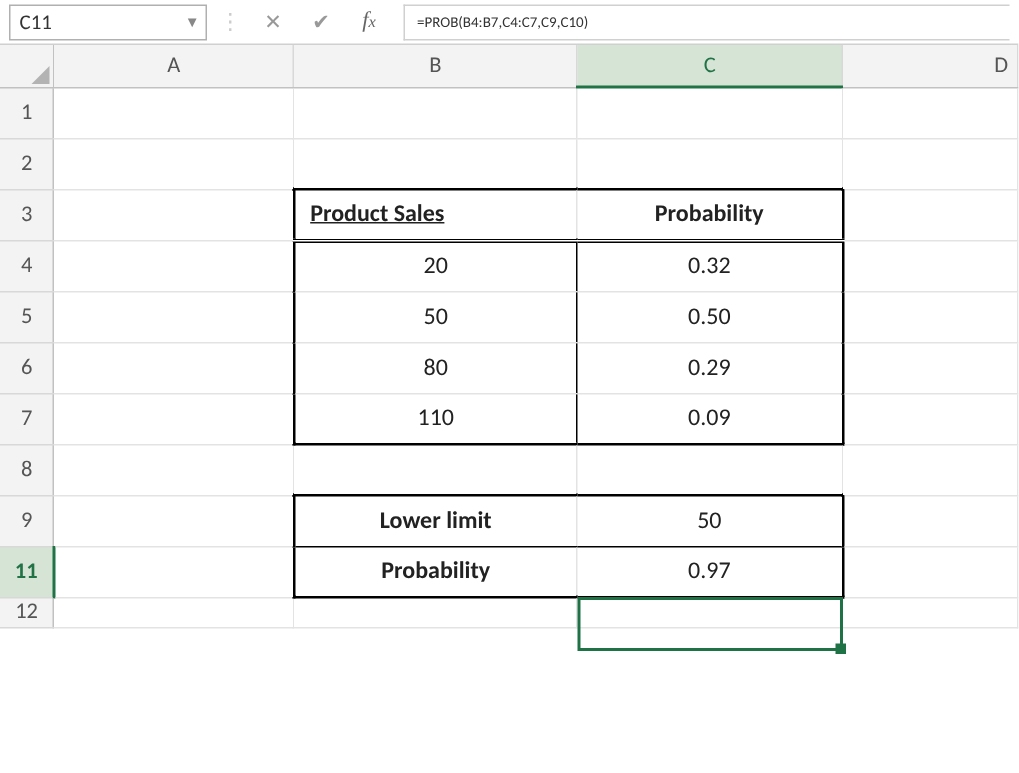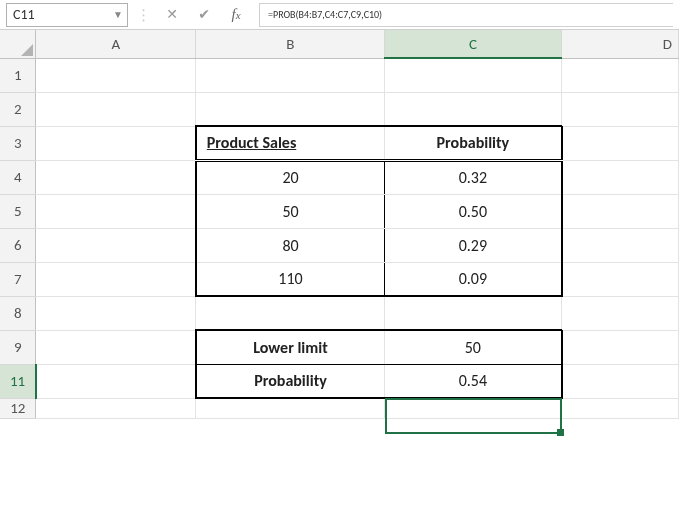--- a/index.html
+++ b/index.html
@@ -17,21 +17,21 @@
   .formula-bar {
     display: flex;
     align-items: center;
     height: 30px;
     padding: 2px 6px;
     gap: 6px;
     border-bottom: 1px solid #d0d0d0;
     background: #fff;
   }
   .name-box {
-    width: 122px;
+    width: 132px;
     height: 24px;
     border: 1px solid #b0b0b0;
     background: #fff;
     display: flex;
     align-items: center;
     justify-content: space-between;
     padding: 0 4px 0 6px;
     font-size: 14px;
   }
   .name-box-drop {
@@ -119,21 +119,21 @@
     border-bottom: 1px solid #d8d8d8;
     text-align: center;
     color: #555;
     font-size: 15px;
     height: 34px;
   }
   td.rowhead.sel {
     background: #d5e4d5;
     border-right: 2px solid #217346;
     color: #217346;
-    font-weight: normal;
+    font-weight: bold;
   }
   td.cell {
     border-right: 1px solid #e3e3e3;
     border-bottom: 1px solid #e3e3e3;
     height: 34px;
     padding: 0 8px;
     text-align: center;
     font-size: 16px;
     color: #222;
     position: relative;
@@ -267,21 +267,21 @@
     <td class="rowhead">9</td>
     <td class="cell"></td>
     <td class="cell hdr bt bl b-thin-b lbl-right">Lower limit</td>
     <td class="cell bt br b-thin-b">50</td>
     <td class="cell"></td>
   </tr>
   <tr>
     <td class="rowhead sel">11</td>
     <td class="cell"></td>
     <td class="cell hdr bl bb lbl-right">Probability</td>
-    <td class="cell br bb" style="position:relative;">0.54</td>
+    <td class="cell br bb" style="position:relative;">0.97</td>
     <td class="cell"></td>
   </tr>
   <tr>
     <td class="rowhead" style="height:20px">12</td>
     <td class="cell" style="height:20px"></td>
     <td class="cell" style="height:20px"></td>
     <td class="cell" style="height:20px"></td>
     <td class="cell" style="height:20px"></td>
   </tr>
 </tbody>

